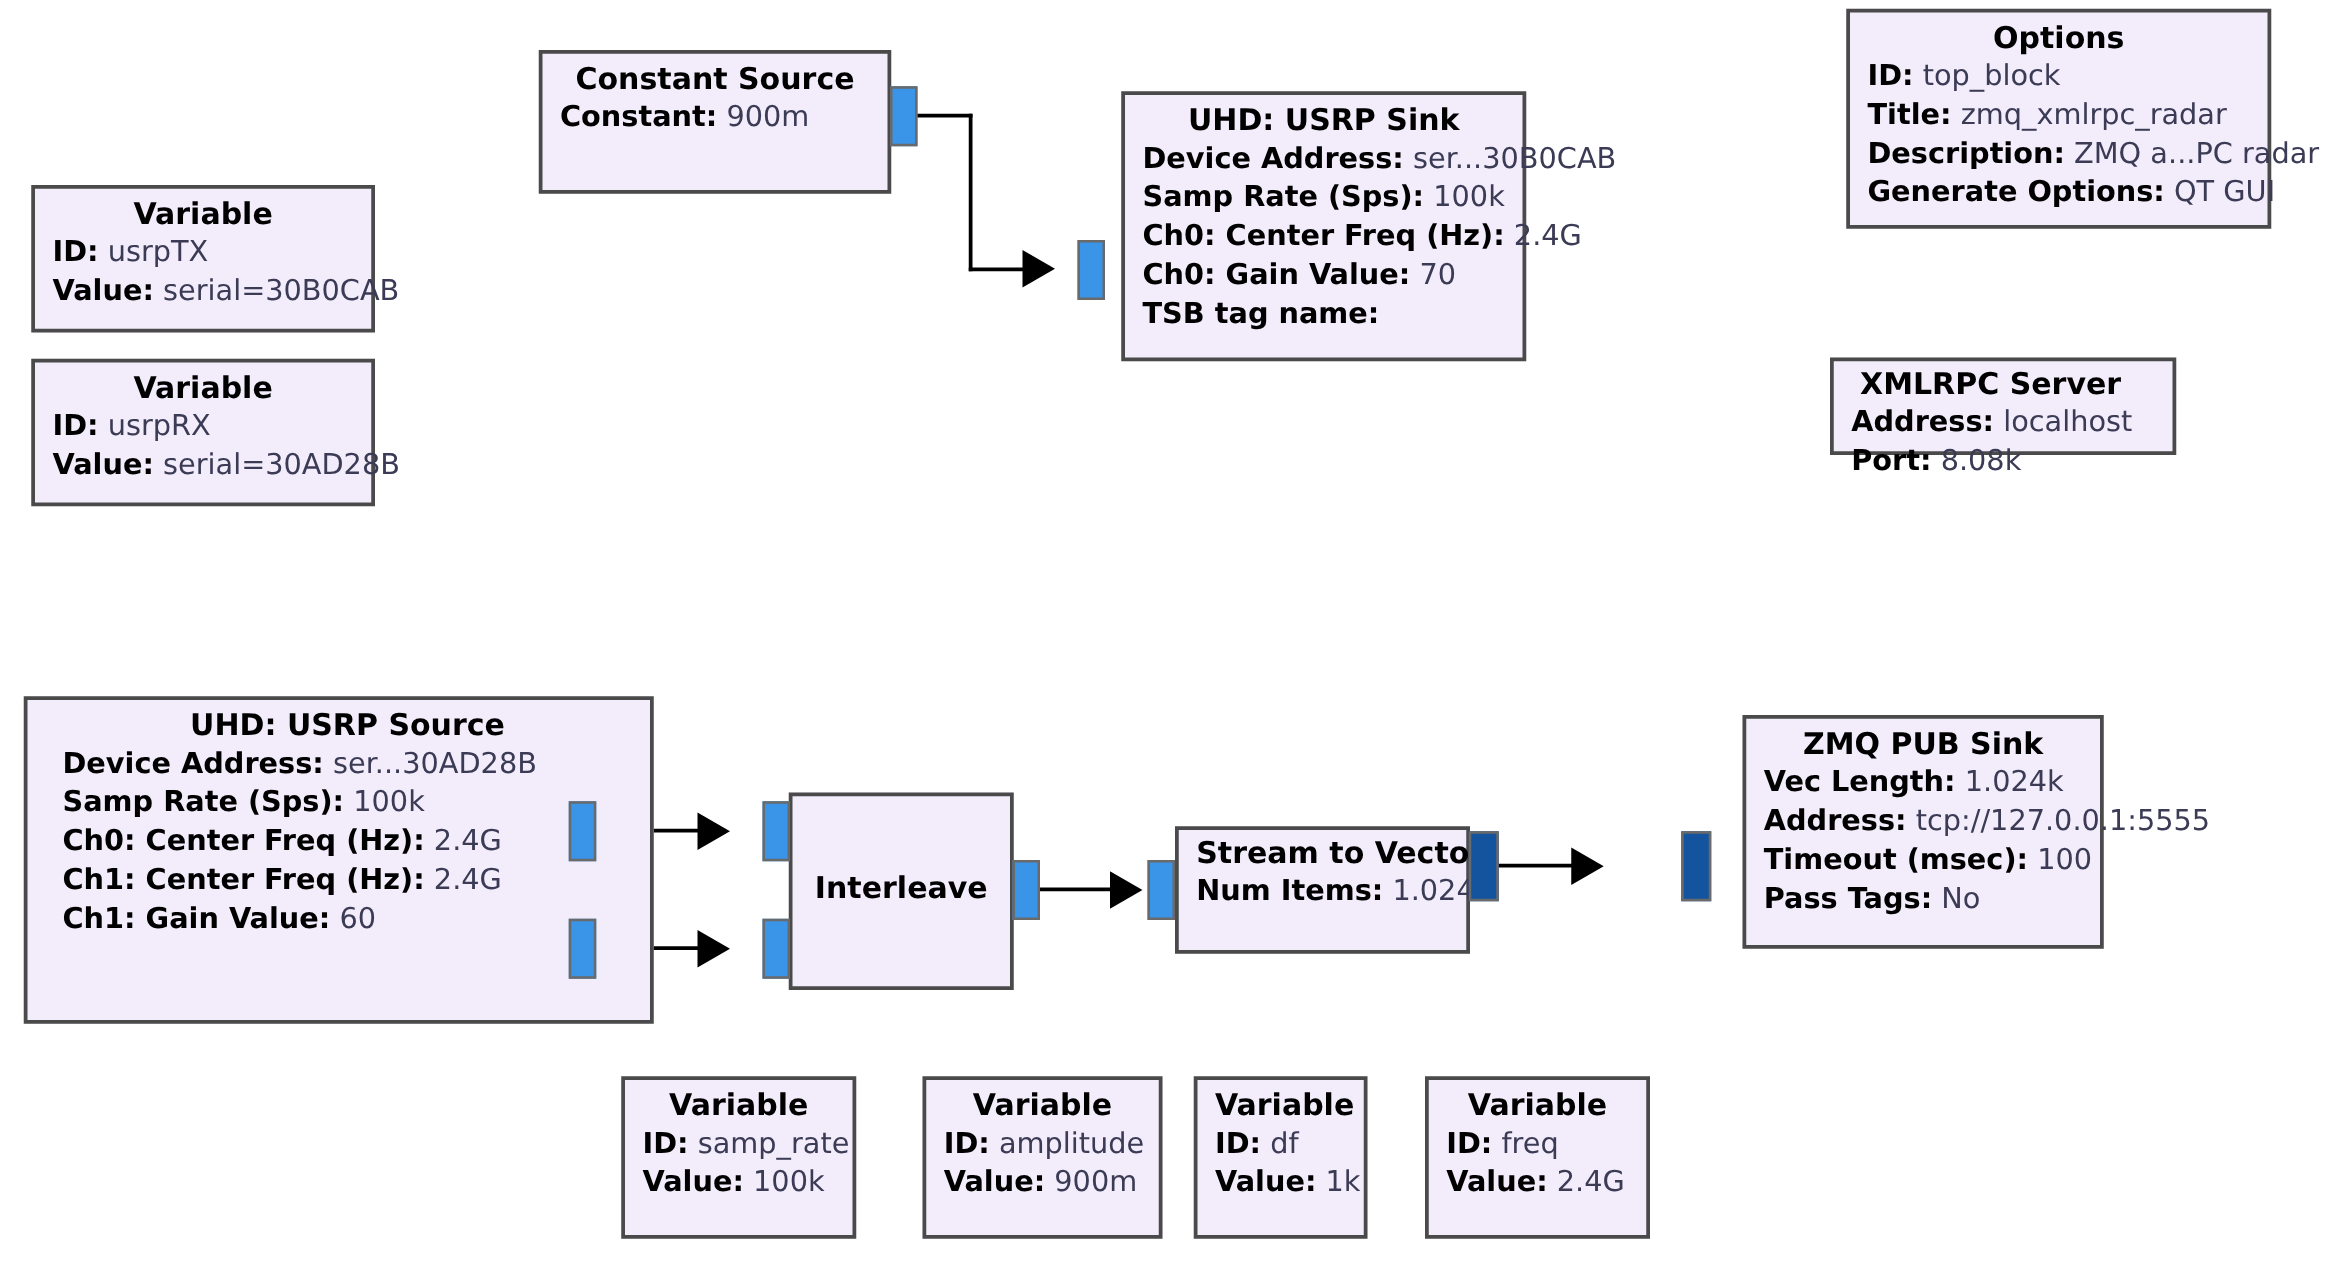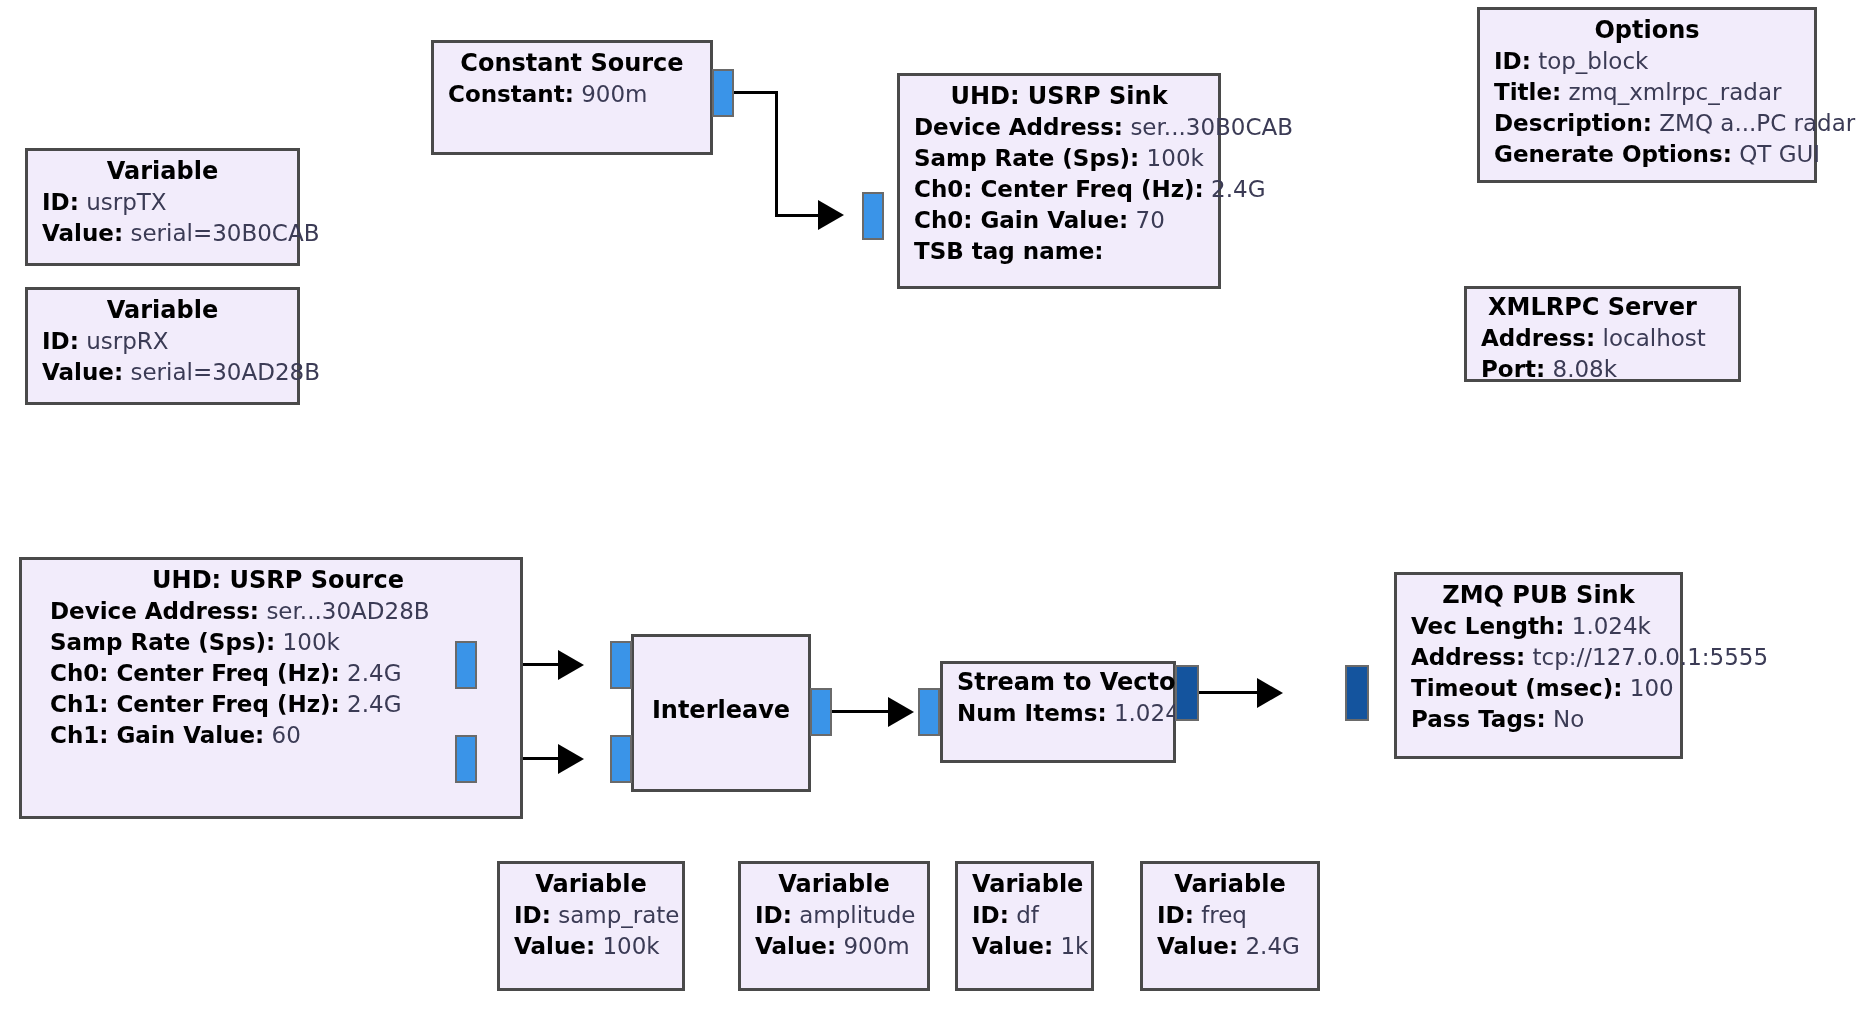--- a/index.html
+++ b/index.html
@@ -185,21 +185,21 @@
     <div class="row">
       <span class="k">Description:</span>
       <span class="v">ZMQ a...PC radar</span>
     </div>
     <div class="row">
       <span class="k">Generate Options:</span>
       <span class="v">QT GUI</span>
     </div>
   </div>
 
-  <div class="block leftrows" style="left:1464px; top:286px; width:277px; height:96px; padding-top:4px;">
+  <div class="block leftrows" style="left:1464px; top:286px; width:277px; height:78px; padding-top:4px;">
     <div class="title" style="text-align:left; padding-left:7px;">XMLRPC Server</div>
     <div class="row">
       <span class="k">Address:</span>
       <span class="v">localhost</span>
     </div>
     <div class="row">
       <span class="k">Port:</span>
       <span class="v">8.08k</span>
     </div>
   </div>

